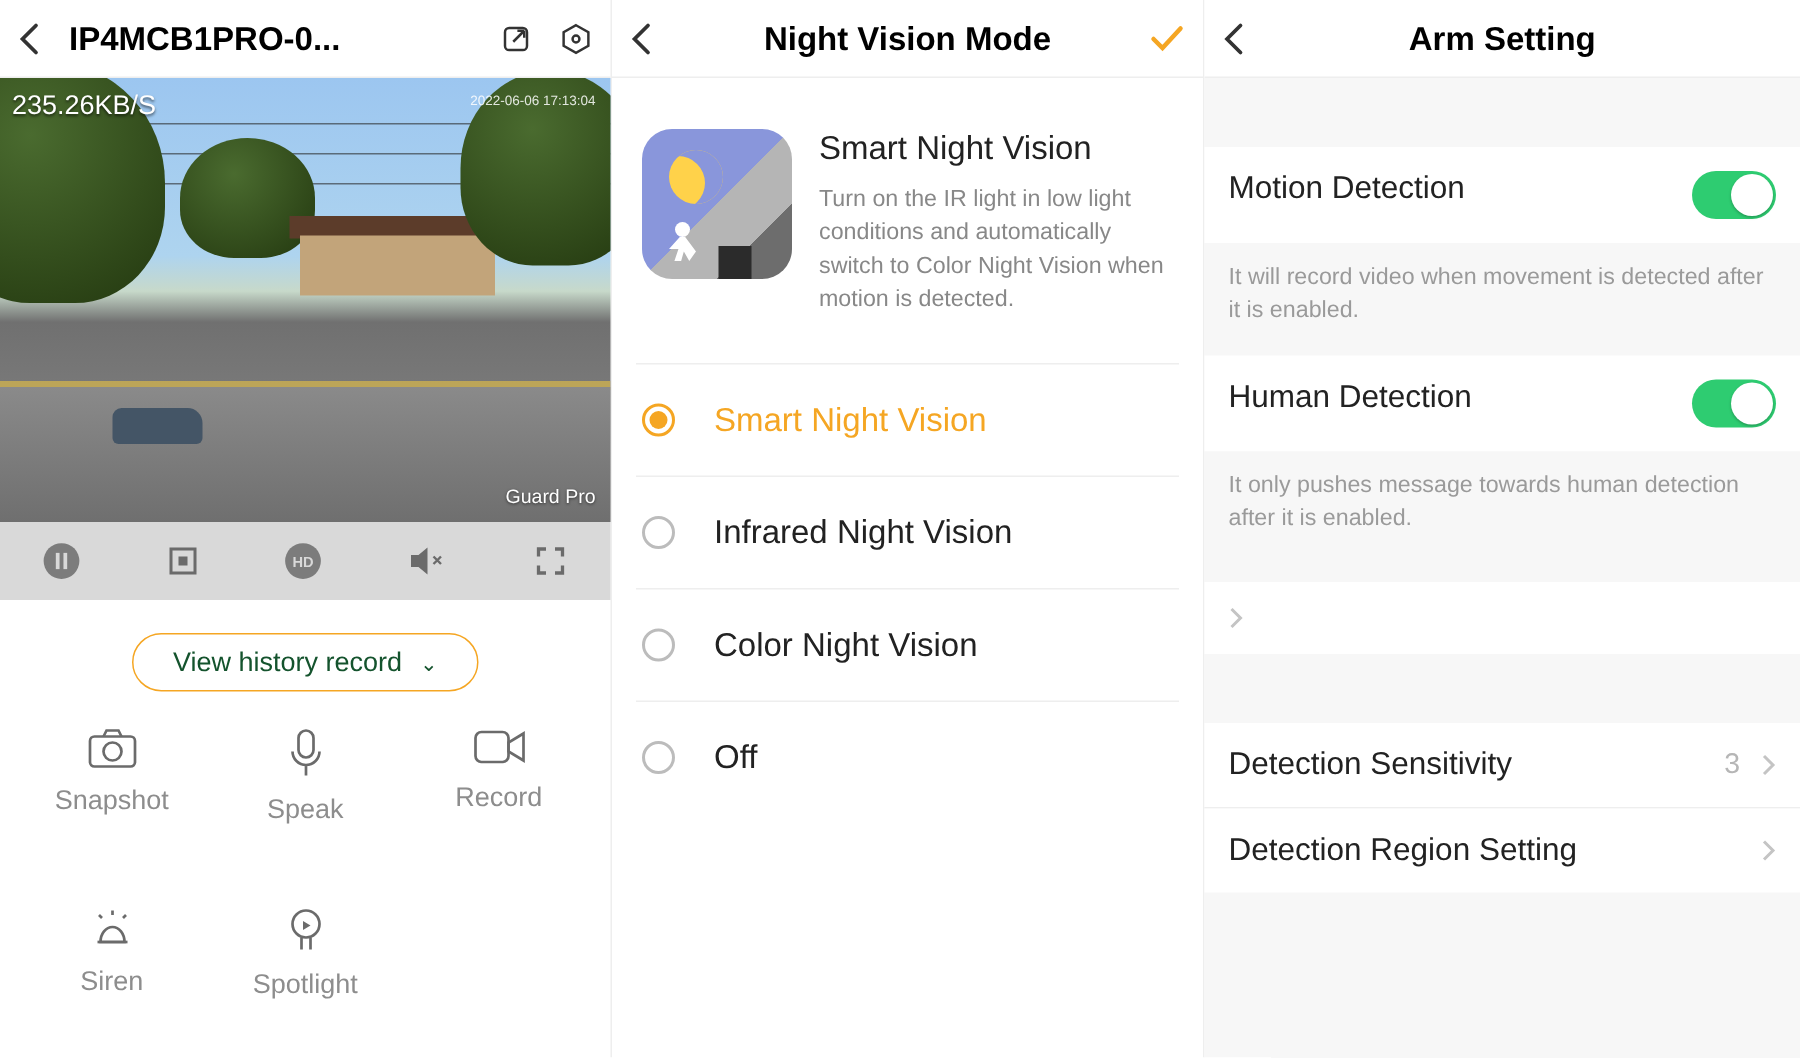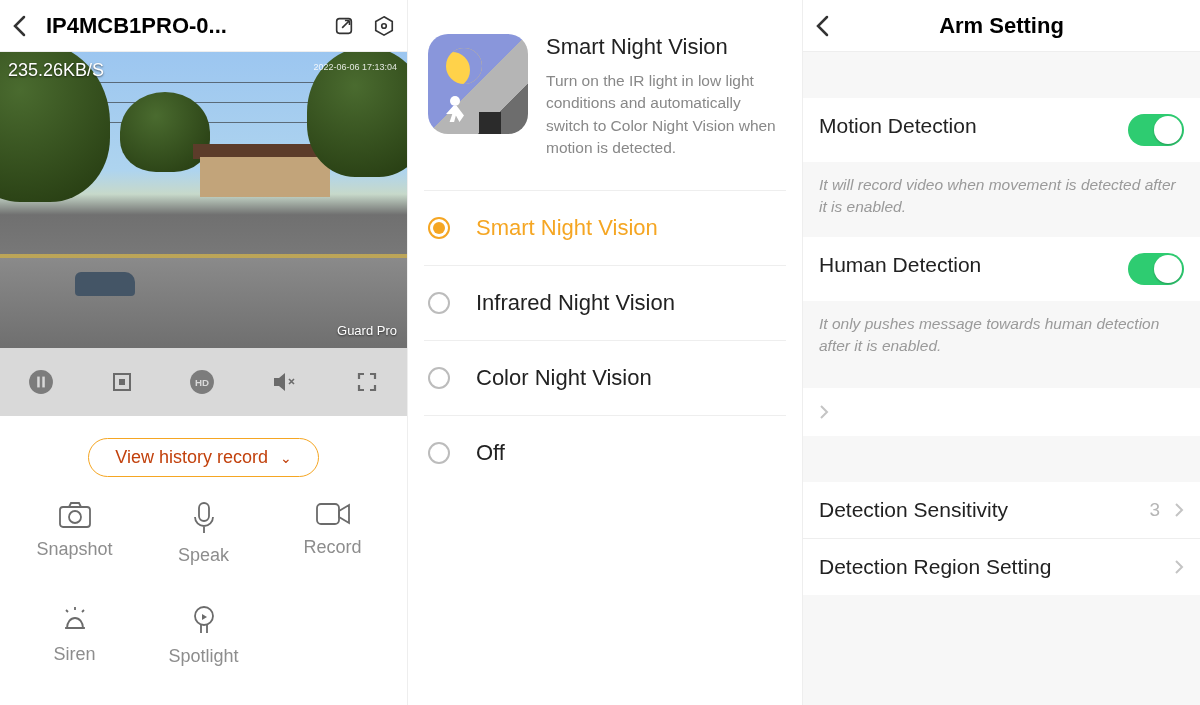--- a/index.html
+++ b/index.html
@@ -60,37 +60,37 @@
   .road { position:absolute; left:0; right:0; bottom:0; height:90px;
           background: linear-gradient(to bottom,#8a8a8a,#6f6f6f); }
   .curb { position:absolute; left:0; right:0; bottom:88px; height:6px; background:#d8b84a; opacity:.7; }
   .house { position:absolute; left:200px; top:105px; width:130px; height:40px; background:#c2a47a; }
   .roof { position:absolute; left:193px; top:92px; width:145px; height:15px; background:#5c3c2a; }
   .car { position:absolute; left:75px; bottom:52px; width:60px; height:24px; background:#456; border-radius:6px 10px 4px 4px; }
   .wire { position:absolute; left:0; right:0; height:1px; background:#2a2a2a; opacity:.6; }
   .wire.w1 { top:30px; } .wire.w2 { top:50px; } .wire.w3 { top:70px; }
 
   .vbar {
-    width:100%; height:68px; background:#d9d9d9;
+    width:100%; height:52px; background:#d9d9d9;
     display:flex; align-items:center; justify-content:space-around;
     color:#6b6b6b;
   }
   .vbar .ctl { cursor:pointer; display:flex; align-items:center; justify-content:center; }
 
   .history-wrap { display:flex; justify-content:center; padding: 22px 0 10px; }
   .history-btn {
-    border: 1px solid #f5a623; color:#c2410c; background:#fff;
+    border: 1px solid #f5a623; color:#14532d; background:#fff;
     border-radius: 22px; padding: 8px 26px; font-size: 18px;
     display:flex; align-items:center; gap:12px; cursor:pointer;
   }
   .history-btn .chev { font-size: 14px; }
 
   .action-grid {
     display:grid; grid-template-columns: repeat(3,1fr);
-    row-gap: 38px; padding: 14px 10px;
+    row-gap: 54px; padding: 14px 10px;
   }
   .act {
     display:flex; flex-direction:column; align-items:center;
     gap:10px; color:#8d8d8d; font-size:18px; cursor:pointer;
   }
   .act svg { color:#6b6b6b; }
 
   
   .nv-hero { display:flex; gap:18px; padding: 34px 20px 30px 20px; }
   .nv-icon {
@@ -142,21 +142,21 @@
   .gap { height: 46px; }
   .gap.sm { height: 12px; }
   .row {
     background:#fff; padding: 16px 16px;
     display:flex; justify-content:space-between;
     font-size:21px; color:#222;
   }
   .row.clickable { cursor:pointer; }
   .desc {
     background:#f7f7f7; color:#9a9a9a; font-size:15.5px;
-    padding: 12px 16px 18px; line-height:1.45;font-style:italic;
+    padding: 12px 16px 18px; line-height:1.45;
   }
   .toggle {
     width:56px; height:32px; border-radius:16px; background:#2ecc71;
     position:relative; cursor:pointer;
   }
   .toggle::after{
     content:''; position:absolute; top:2px; right:2px; width:28px; height:28px;
     border-radius:50%; background:#fff; box-shadow:0 1px 2px rgba(0,0,0,.25);
   }
   .row .tail { display:flex; align-items:center; gap:14px; color:#b6b6b6; font-size:19px; }
@@ -284,20 +284,33 @@
           <circle cx="14" cy="12" r="9"></circle>
           <path d="M12 10 l5 3 -5 3 z" fill="currentColor" stroke="none"></path>
           <path d="M11 21 v8 M17 21 v8"></path>
         </svg>
       <span>Spotlight</span>
     </div>
   </div>
 </div>
 
 <div class="panel panel-2">
+  <div class="hdr">
+    <div class="back">
+      <svg width="14" height="22" viewBox="0 0 14 22">
+          <path d="M12 2 L3 11 L12 20" stroke="currentColor" stroke-width="2.5" fill="none" stroke-linecap="round"></path>
+        </svg>
+    </div>
+    <div class="title">Night Vision Mode</div>
+    <div class="right check">
+      <svg width="24" height="20" viewBox="0 0 24 20">
+          <path d="M3 10 l6 6 L21 3" stroke="currentColor" stroke-width="3" fill="none" stroke-linecap="round"></path>
+        </svg>
+    </div>
+  </div>
 
   <div class="nv-hero">
     <div class="nv-icon">
       <div class="moon"></div>
         <div class="person"></div>
         <div class="sq"></div>
     </div>
     <div>
       <h3>Smart Night Vision</h3>
       <p>Turn on the IR light in low light conditions and automatically switch to Color Night Vision when motion is detected.</p>

